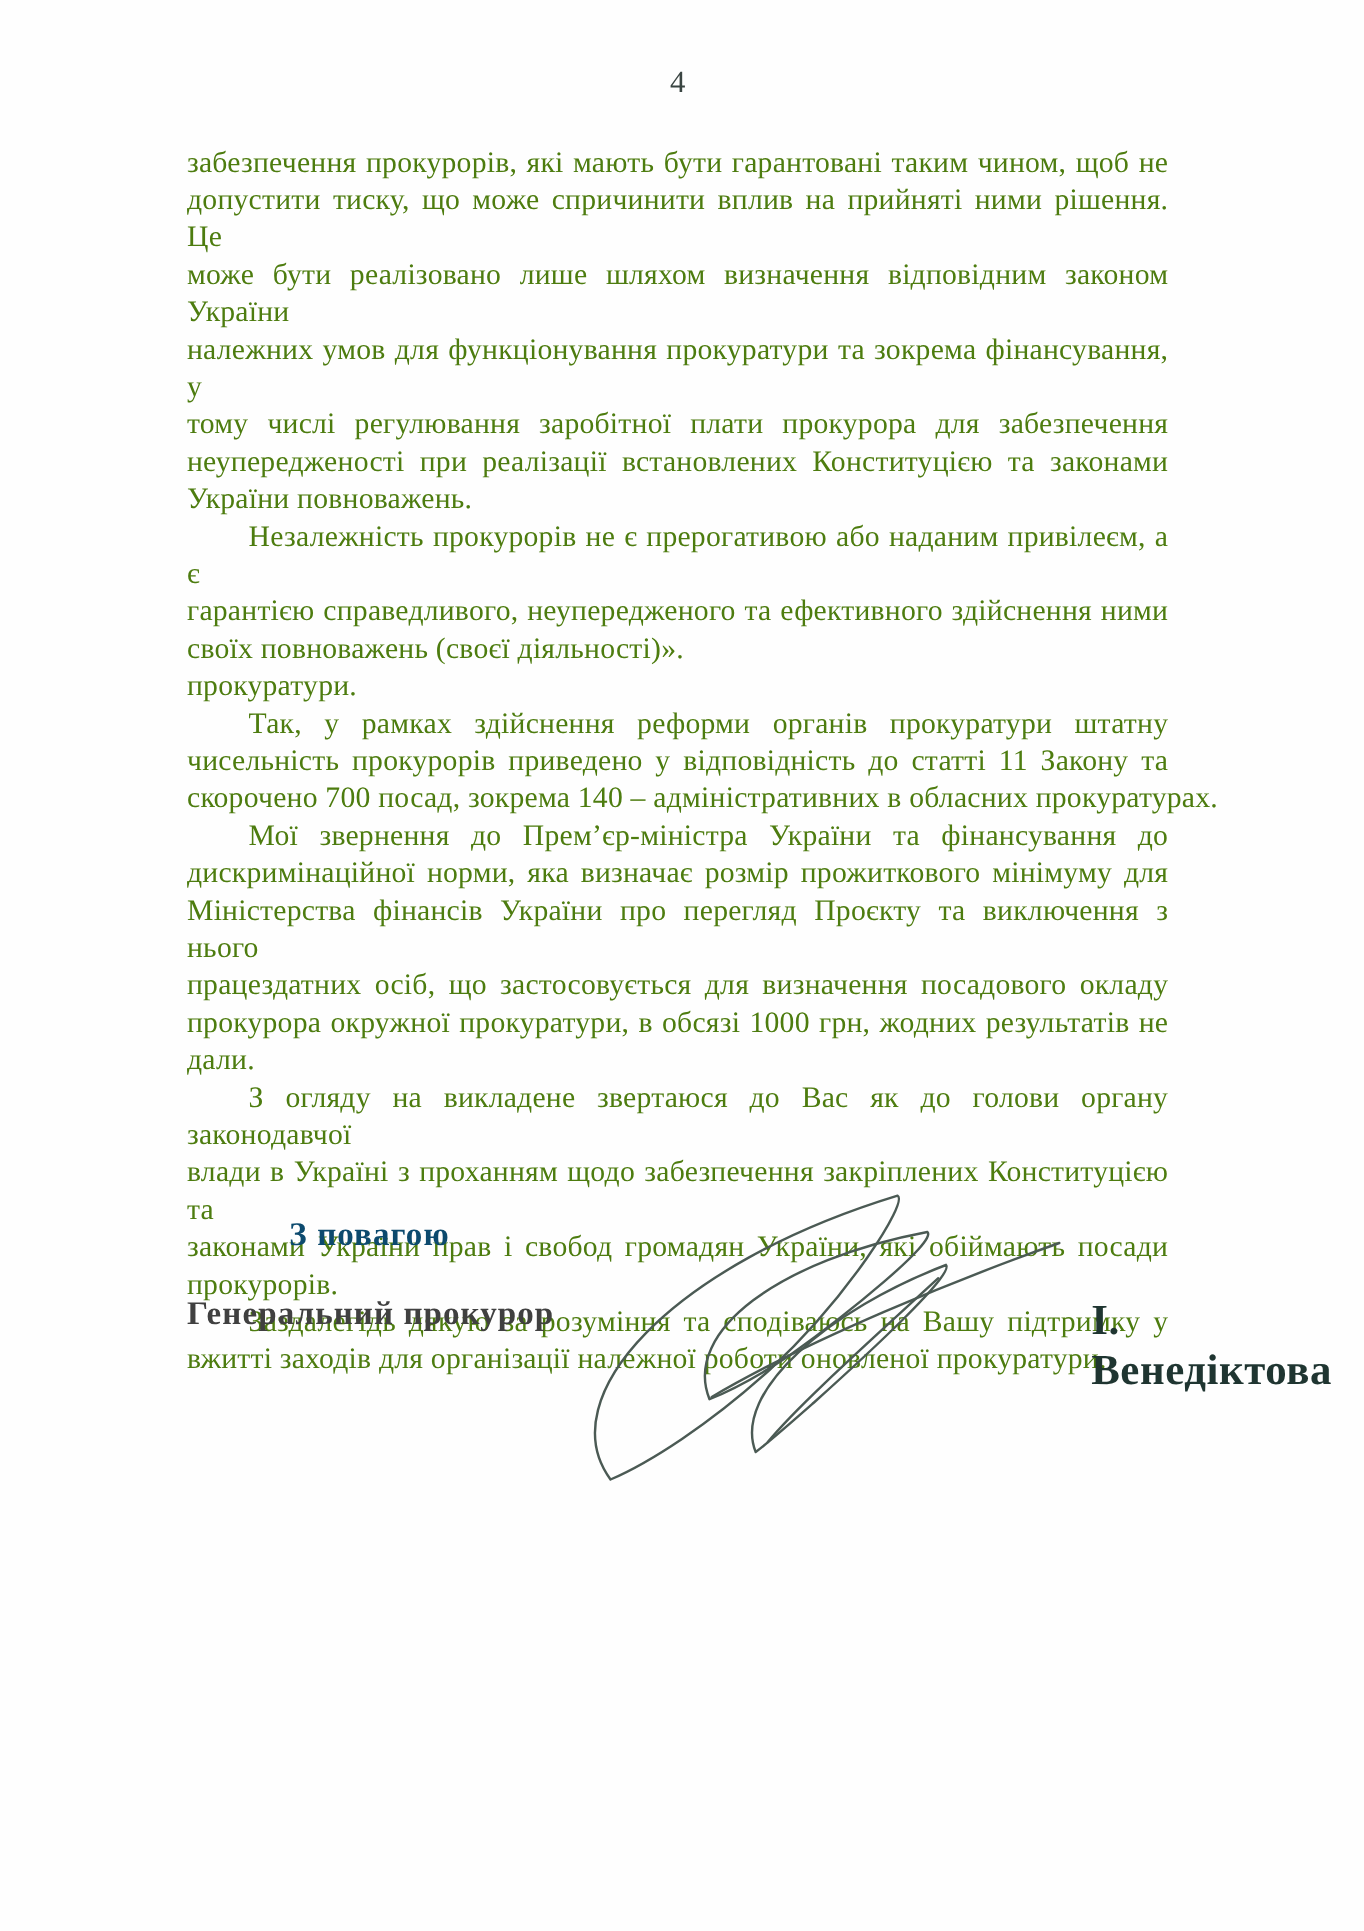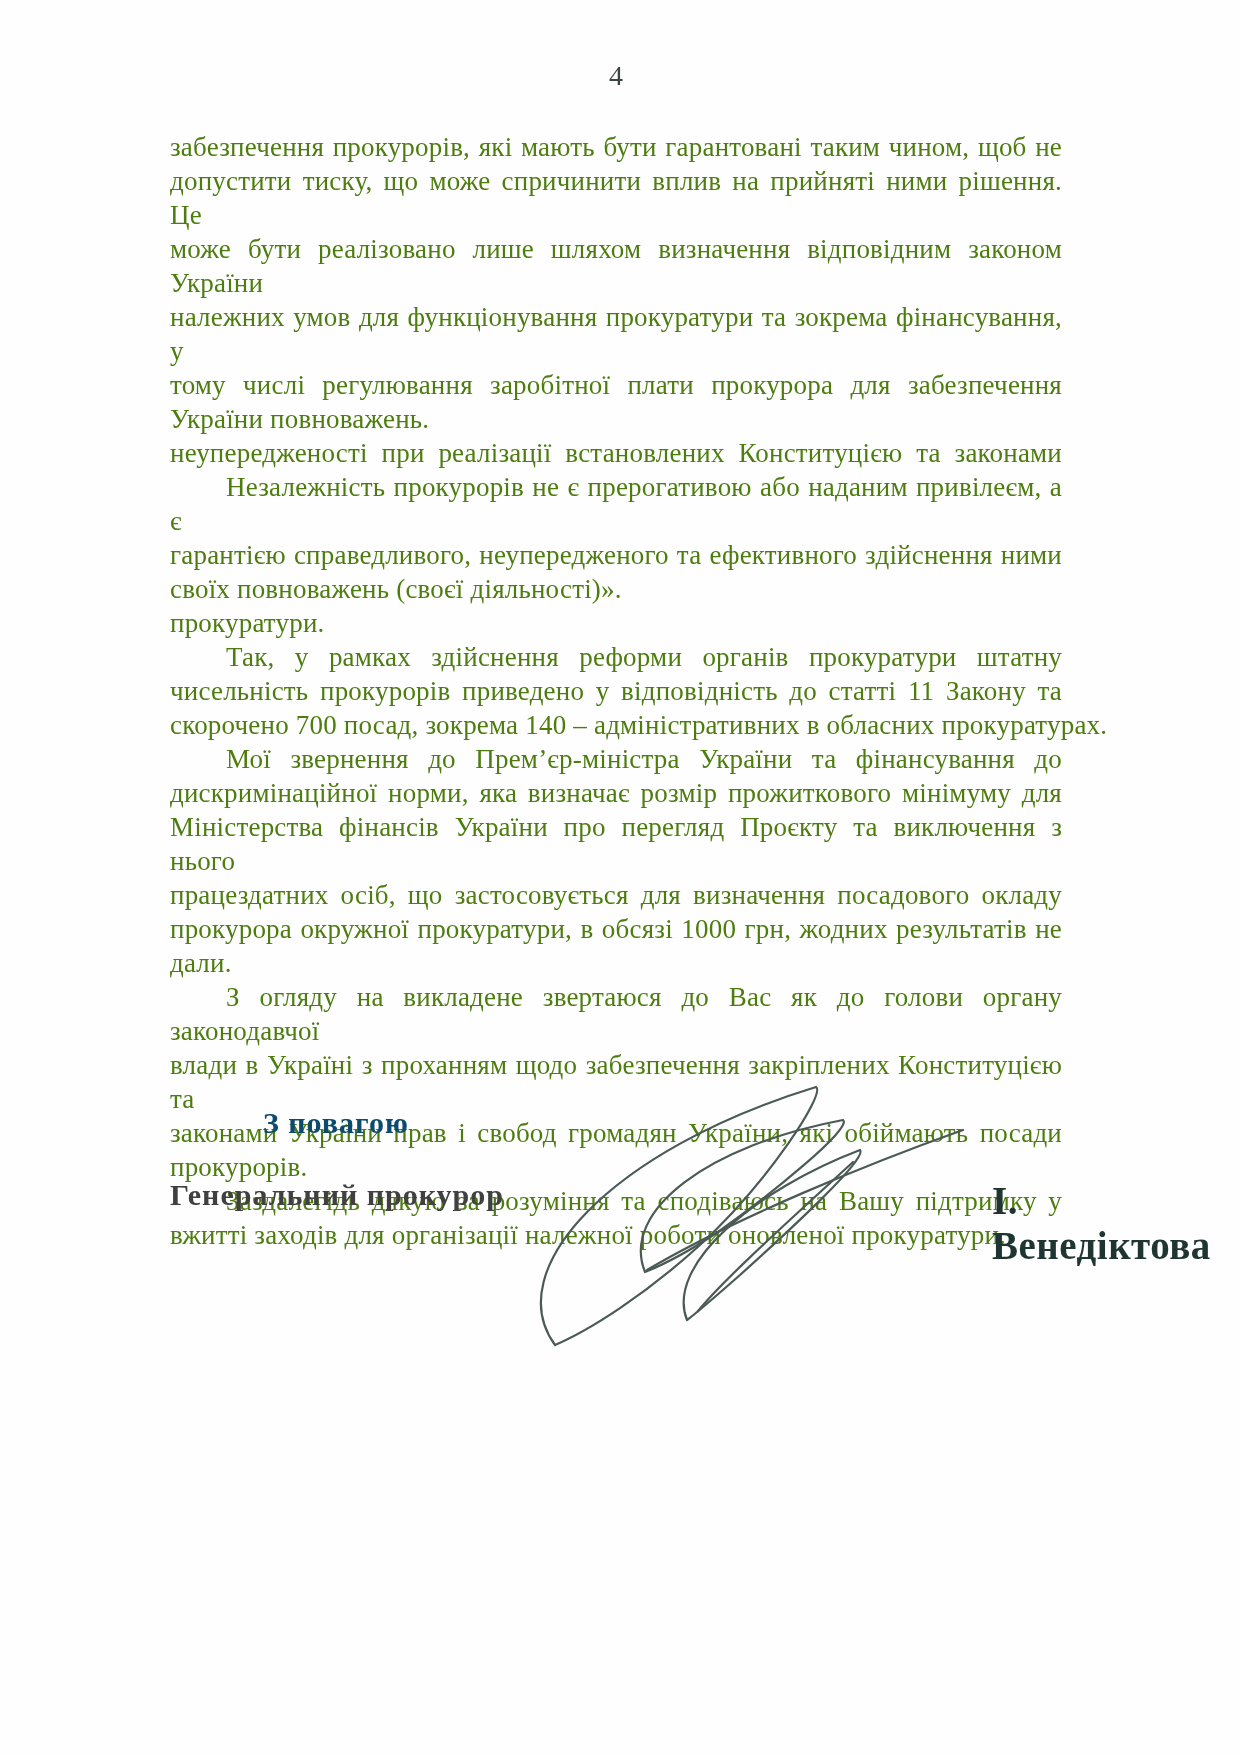--- a/index.html
+++ b/index.html
@@ -85,22 +85,22 @@
 <div class="page">
 
   <div class="page-number">4</div>
 
   <div class="body-text" id="body-text">
       <div class="line">забезпечення прокурорів, які мають бути гарантовані таким чином, щоб не</div>
       <div class="line">допустити тиску, що може спричинити вплив на прийняті ними рішення. Це</div>
       <div class="line">може бути реалізовано лише шляхом визначення відповідним законом України</div>
       <div class="line">належних умов для функціонування прокуратури та зокрема фінансування, у</div>
       <div class="line">тому числі регулювання заробітної плати прокурора для забезпечення</div>
+      <div class="line">неупередженості при реалізації встановлених Конституцією та законами</div>
       <div class="line last">України повноважень.</div>
-      <div class="line">неупередженості при реалізації встановлених Конституцією та законами</div>
       <div class="line indent">Незалежність прокурорів не є прерогативою або наданим привілеєм, а є</div>
       <div class="line">гарантією справедливого, неупередженого та ефективного здійснення ними</div>
       <div class="line last">своїх повноважень (своєї діяльності)».</div>
       <div class="line last">прокуратури.</div>
       <div class="line indent">Так, у рамках здійснення реформи органів прокуратури штатну</div>
       <div class="line">чисельність прокурорів приведено у відповідність до статті 11 Закону та</div>
       <div class="line last">скорочено 700 посад, зокрема 140 – адміністративних в обласних прокуратурах.</div>
       <div class="line indent">Мої звернення до Прем’єр-міністра України та фінансування до</div>
       <div class="line">дискримінаційної норми, яка визначає розмір прожиткового мінімуму для</div>
       <div class="line">Міністерства фінансів України про перегляд Проєкту та виключення з нього</div>

